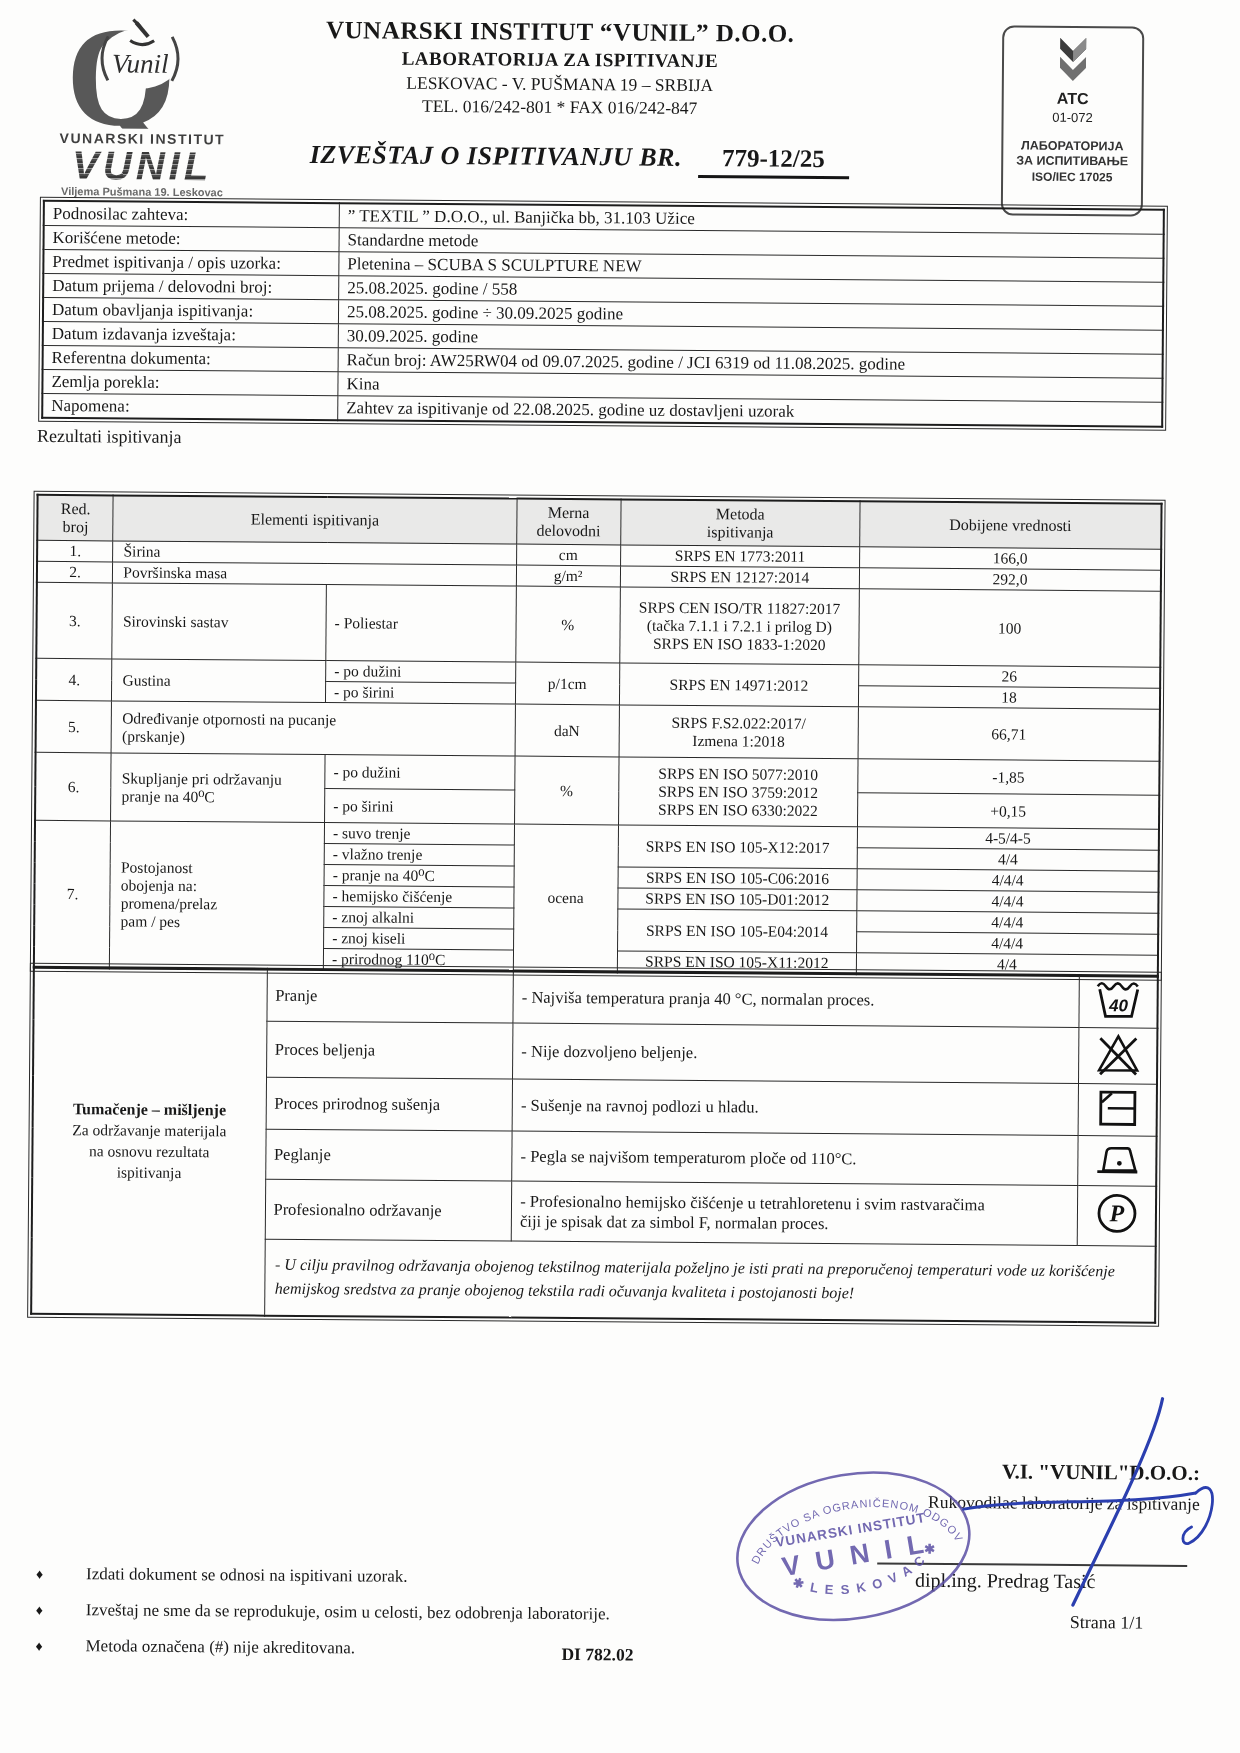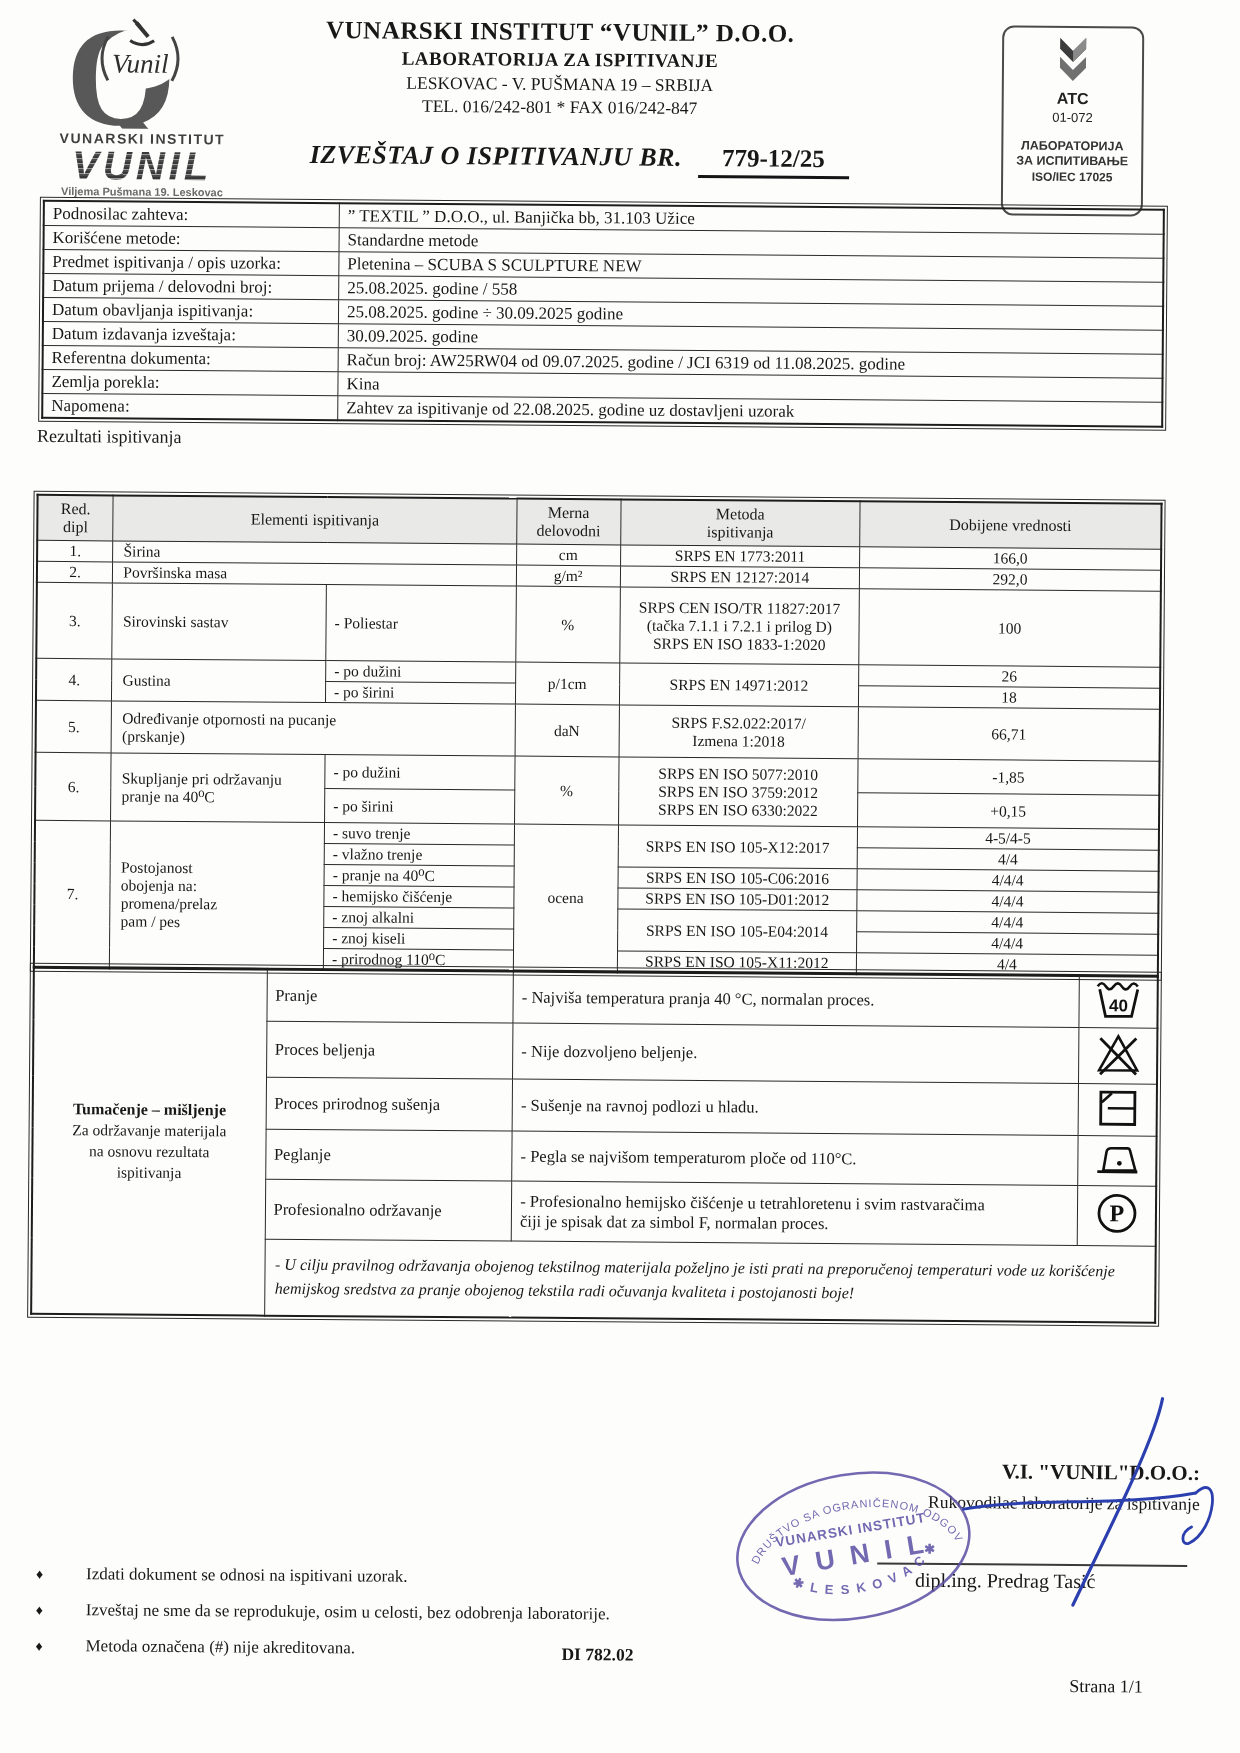--- a/index.html
+++ b/index.html
@@ -56,40 +56,40 @@
   .res-table td.sub{text-align:left;padding-left:8px;}
   .res-table .h2{height:44px;}
 
   .care-table{position:absolute;left:40px;top:966px;width:1126px;
               border:2.5px solid #1d1d1d;outline:1.5px solid #2a2a2a;outline-offset:2px;}
   .care-table td{border:1.5px solid #2a2a2a;font-size:16.5px;padding:2px 8px;vertical-align:middle;}
   .care-table td.interp{width:222px;text-align:center;font-size:15.5px;line-height:21px;}
   .care-table td.interp .b{font-weight:bold;font-size:16px;}
   .care-table td.pname{width:236px;}
   .care-table td.pdesc{width:570px;}
-  .care-table td.sym{width:74px;text-align:center;padding:2px;}
+  .care-table td.sym{width:74px;text-align:center;padding:2px;font-style:italic;}
   .care-table td.note{font-style:italic;font-size:16px;line-height:24px;padding:4px 10px;}
   .care-row{height:50px;}
 
   
   .sig-block{position:absolute;left:855px;top:1452px;width:360px;}
   .sig-company{text-align:right;font-weight:bold;font-size:21px;padding-right:4px;}
   .sig-role{text-align:right;font-size:17.5px;margin-top:8px;padding-right:4px;}
   .sig-line{margin-top:50px;margin-left:34px;width:310px;border-bottom:2px solid #3a3a3a;}
   .sig-name{font-size:20px;margin-top:4px;margin-left:72px;}
   .stamp{position:absolute;left:-115px;top:8px;opacity:.85;transform:rotate(-10deg);}
   .sig-scribble{position:absolute;left:110px;top:-70px;pointer-events:none;}
 
   
   .foot-notes{position:absolute;left:42px;top:1556px;width:860px;list-style:none;margin:0;padding:0;}
   .foot-notes li{font-size:17px;line-height:35px;}
   .foot-notes .dia{display:inline-block;width:50px;text-align:left;padding-left:6px;font-size:14px;}
   .doc-code{position:absolute;left:500px;top:1640px;width:220px;text-align:center;
             font-weight:bold;font-size:17.5px;}
-  .page-num{position:absolute;left:1082px;top:1668px;font-size:18px;}
+  .page-num{position:absolute;left:1082px;top:1604px;font-size:18px;}
   svg text{font-family:"Liberation Sans",sans-serif;}
   svg.serif text{font-family:"Liberation Serif",serif;}
 </style>
 </head>
 <body>
 
 <div class="page">
 <div class="doc">
 
   <div class="logo-left">
@@ -183,21 +183,21 @@
           <col style="width:76px">
           <col style="width:214px">
           <col style="width:190px">
           <col style="width:104px">
           <col style="width:240px">
           <col style="width:302px">
         </colgroup>
     <tbody>
       <tr class="h2">
         <th class="pre">Red.
-dipl</th>
+broj</th>
         <th colspan="2">Elementi ispitivanja</th>
         <th class="pre">Merna
 delovodni</th>
         <th class="pre">Metoda
 ispitivanja</th>
         <th>Dobijene vrednosti</th>
       </tr>
       <tr>
         <td>1.</td>
         <td class="el" colspan="2">Širina</td>

